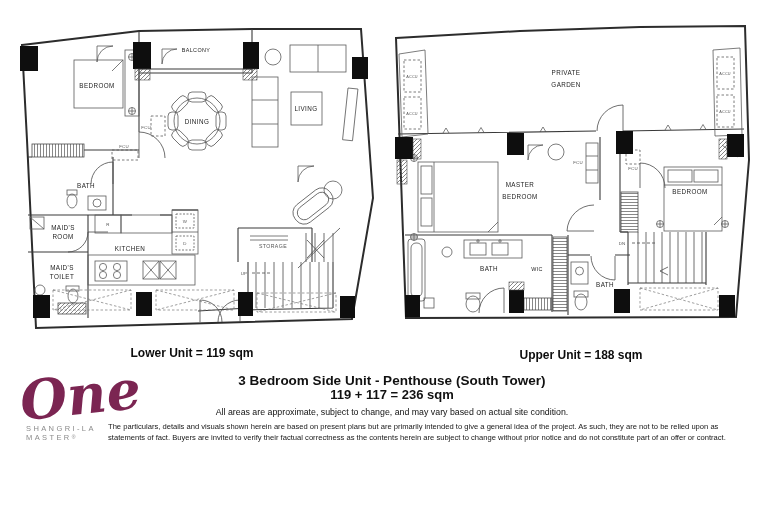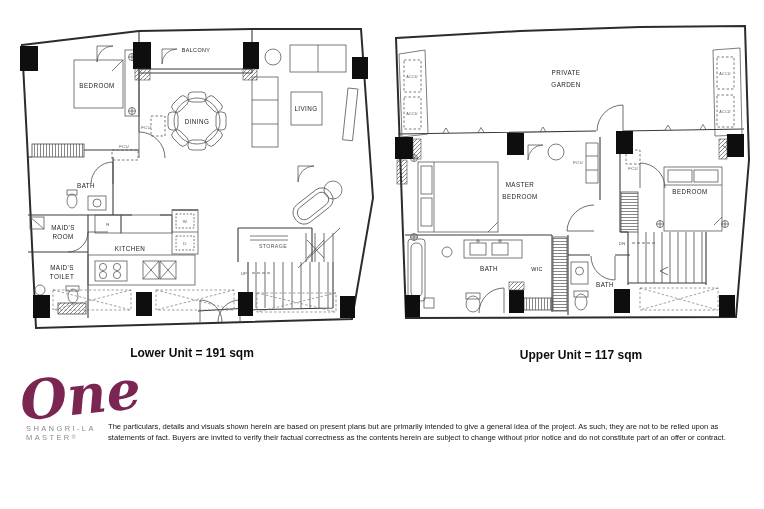--- a/index.html
+++ b/index.html
@@ -342,23 +342,28 @@
     <text class="sm" x="578" y="164">FCU</text>
     <text class="sm" x="633" y="170">FCU</text>
     <text class="sm" x="412" y="78" style="font-size:3.8px">ACCU</text>
     <text class="sm" x="412" y="115" style="font-size:3.8px">ACCU</text>
     <text class="sm" x="725" y="75" style="font-size:3.8px">ACCU</text>
     <text class="sm" x="725" y="113" style="font-size:3.8px">ACCU</text>
     <text class="sm" x="622" y="245">DN</text>
   </g>
 </svg>
 
-<div id="cap-lower" class="caption">Lower Unit = 191 sqm</div>
-<div id="cap-upper" class="caption">Upper Unit = 117 sqm</div>
-
+<div id="cap-lower" class="caption">Lower Unit = 119 sqm</div>
+<div id="cap-upper" class="caption">Upper Unit = 188 sqm</div>
+
+<div id="titleblock">
+  <div class="t1">3 Bedroom Side Unit - Penthouse (South Tower)</div>
+  <div class="t2">119 + 117 = 236 sqm</div>
+  <div class="t3">All areas are approximate, subject to change, and may vary based on actual site condition.</div>
+</div>
 
 <div id="disclaimer">The particulars, details and visuals shown herein are based on present plans but are primarily intended to give a general idea of the project. As such, they are not to be relied upon as statements of fact. Buyers are invited to verify their factual correctness as the contents herein are subject to change without prior notice and do not constitute part of an offer or contract.</div>
 
 <div id="logo">
   <span class="script" style="color: rgb(123, 37, 82);">One</span>
   <div class="sub"><span>SHANGRI-LA MASTER</span><span class="reg">®</span></div>
 </div>
 
 
 </div>

